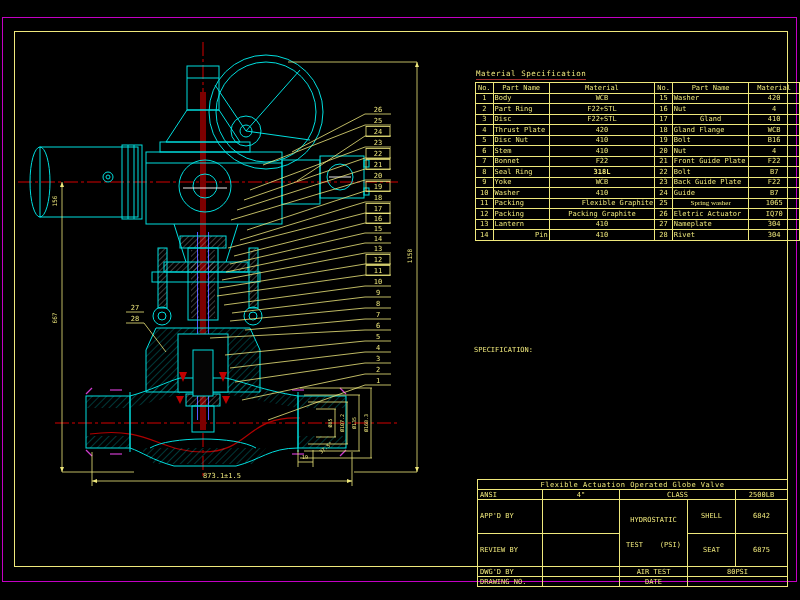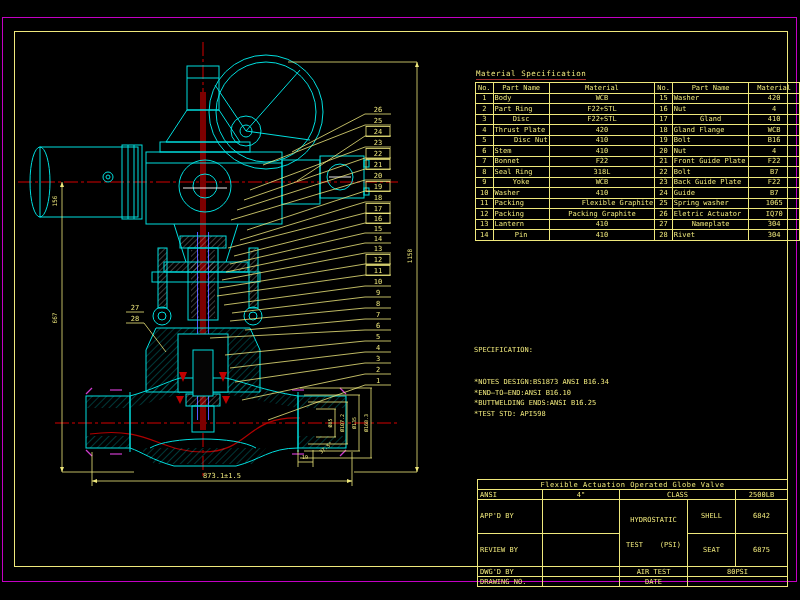--- a/index.html
+++ b/index.html
@@ -326,37 +326,37 @@
         <tr>
           <td style="text-align: center;">2</td>
           <td style="text-align: left;">Part Ring</td>
           <td style="text-align: center;">F22+STL</td>
           <td style="text-align: center;">16</td>
           <td style="text-align: left;">Nut</td>
           <td style="text-align: center;">4</td>
         </tr>
         <tr>
           <td style="text-align: center;">3</td>
-          <td style="text-align: center;">Disc</td>
+          <td style="text-align: left;">Disc</td>
           <td style="text-align: center;">F22+STL</td>
           <td style="text-align: center;">17</td>
           <td style="text-align: center;">Gland</td>
           <td style="text-align: center;">410</td>
         </tr>
         <tr>
           <td style="text-align: center;">4</td>
           <td style="text-align: left;">Thrust Plate</td>
           <td style="text-align: center;">420</td>
           <td style="text-align: center;">18</td>
           <td style="text-align: left;">Gland Flange</td>
           <td style="text-align: center;">WCB</td>
         </tr>
         <tr>
           <td style="text-align: center;">5</td>
-          <td style="text-align: right; margin-left: 24px;">Disc Nut</td>
+          <td style="text-align: left; margin-left: 24px;">Disc Nut</td>
           <td style="text-align: center;">410</td>
           <td style="text-align: center;">19</td>
           <td style="text-align: left;">Bolt</td>
           <td style="text-align: center;">B16</td>
         </tr>
         <tr>
           <td style="text-align: center;">6</td>
           <td style="text-align: left;">Stem</td>
           <td style="text-align: center;">410</td>
           <td style="text-align: center;">20</td>
@@ -367,80 +367,79 @@
           <td style="text-align: center;">7</td>
           <td style="text-align: left;">Bonnet</td>
           <td style="text-align: center;">F22</td>
           <td style="text-align: center;">21</td>
           <td style="text-align: left;">Front Guide Plate</td>
           <td style="text-align: center;">F22</td>
         </tr>
         <tr>
           <td style="text-align: center;">8</td>
           <td style="text-align: left;">Seal Ring</td>
-          <td style="text-align: center;">318L</td>
+          <td style="text-align: center; font-weight: bold;">318L</td>
           <td style="text-align: center;">22</td>
           <td style="text-align: left;">Bolt</td>
           <td style="text-align: center;">B7</td>
         </tr>
         <tr>
           <td style="text-align: center;">9</td>
-          <td style="text-align: center;">Yoke</td>
+          <td style="text-align: left;">Yoke</td>
           <td style="text-align: center;">WCB</td>
           <td style="text-align: center;">23</td>
           <td style="text-align: left;">Back Guide Plate</td>
           <td style="text-align: center;">F22</td>
         </tr>
         <tr>
           <td style="text-align: center;">10</td>
           <td style="text-align: left;">Washer</td>
           <td style="text-align: center;">410</td>
           <td style="text-align: center;">24</td>
           <td style="text-align: left;">Guide</td>
           <td style="text-align: center;">B7</td>
         </tr>
         <tr>
           <td style="text-align: center;">11</td>
           <td style="text-align: left;">Packing</td>
           <td style="text-align: center; padding-left: 32px;">Flexible Graphite</td>
           <td style="text-align: center;">25</td>
-          <td style="text-align: left;">Spring washer</td>
+          <td style="text-align: center; font-family: Liberation Serif, serif;">Spring washer</td>
           <td style="text-align: center;">1065</td>
         </tr>
         <tr>
           <td style="text-align: center;">12</td>
           <td style="text-align: left;">Packing</td>
           <td style="text-align: center;">Packing Graphite</td>
           <td style="text-align: center;">26</td>
           <td style="text-align: left;">Eletric Actuator</td>
           <td style="text-align: center;">IQ70</td>
         </tr>
         <tr>
           <td style="text-align: center;">13</td>
           <td style="text-align: left;">Lantern</td>
           <td style="text-align: center;">410</td>
           <td style="text-align: center;">27</td>
-          <td style="text-align: center;">Nameplate</td>
+          <td style="text-align: left;">Nameplate</td>
           <td style="text-align: center;">304</td>
         </tr>
         <tr>
           <td style="text-align: center;">14</td>
-          <td style="text-align: center;">Pin</td>
+          <td style="text-align: right;">Pin</td>
           <td style="text-align: center;">410</td>
           <td style="text-align: center;">28</td>
           <td style="text-align: left;">Rivet</td>
           <td style="text-align: center;">304</td>
         </tr>
       </tbody>
   </table>
 </div>
 
 <div class="spec">
   <div>SPECIFICATION:</div>
-  <div id="spec-lines"><div>*NOTES DESIGN:BS1873 ANSI B16.34</div><div>*END—TO—END:ANSI B16.10</div><div>*BUTTWELDING ENDS:ANSI B16.25</div><div>*TEST STD: API598</div></div>
 </div>
 
 <table class="tblock">
   <colgroup>
       <col style="width:65px">
       <col style="width:77px">
       <col style="width:68px">
             <col style="width:48px">
       <col style="width:52px">
     </colgroup>

